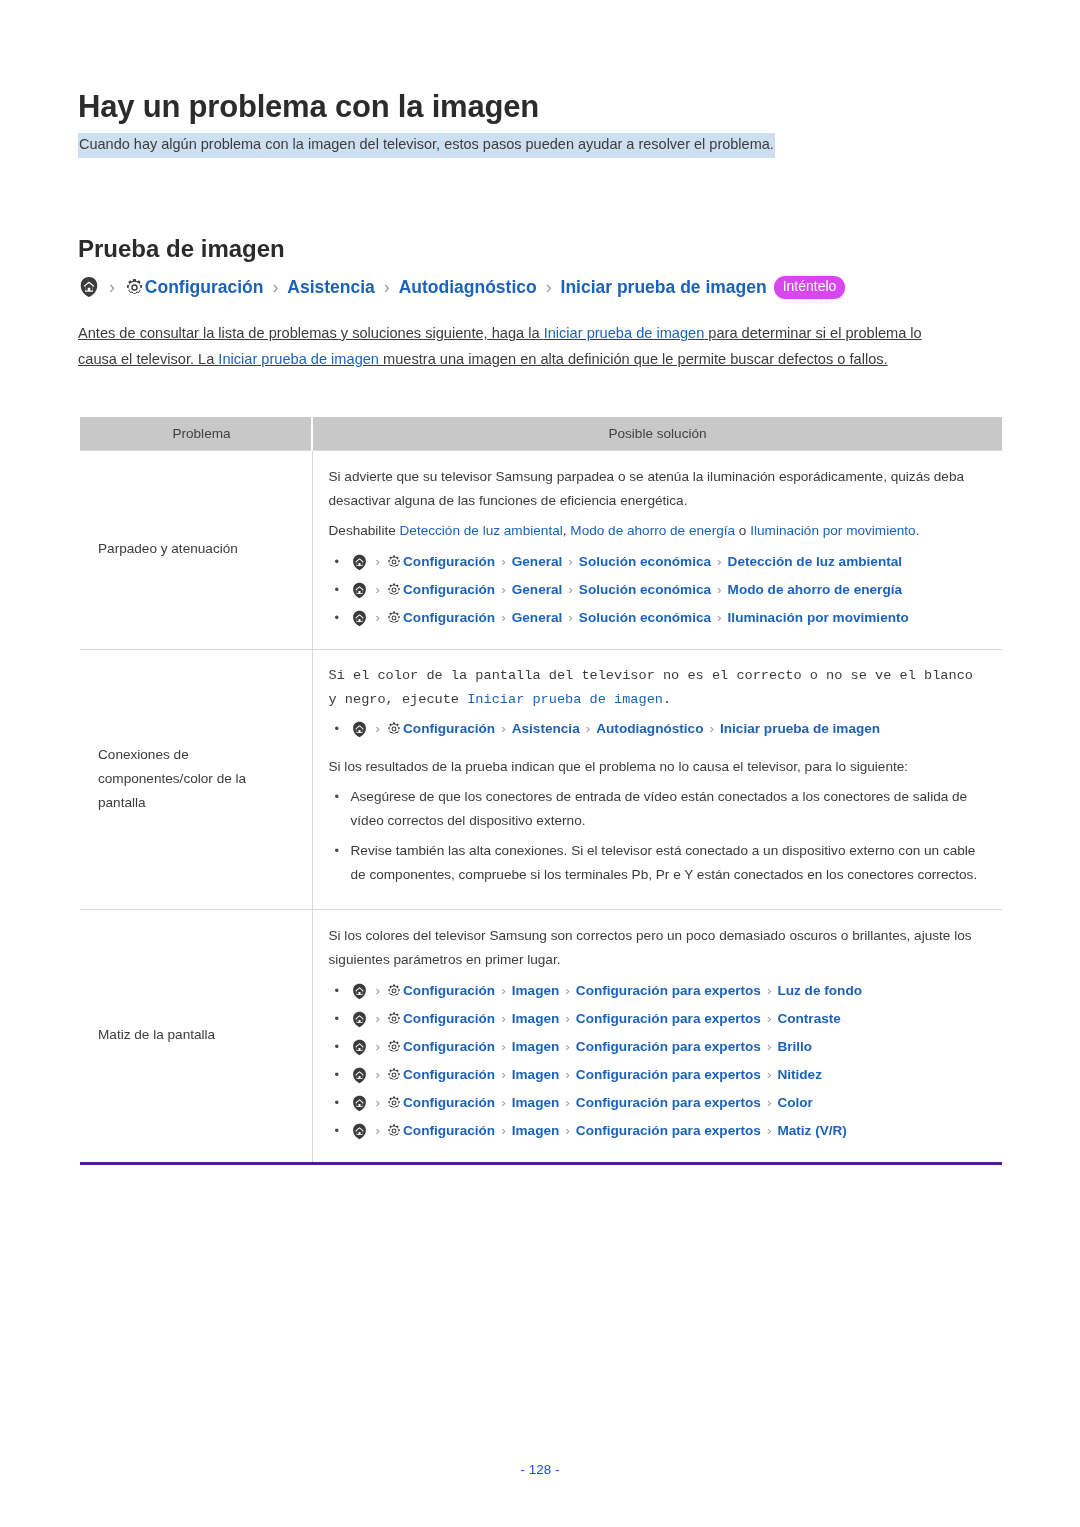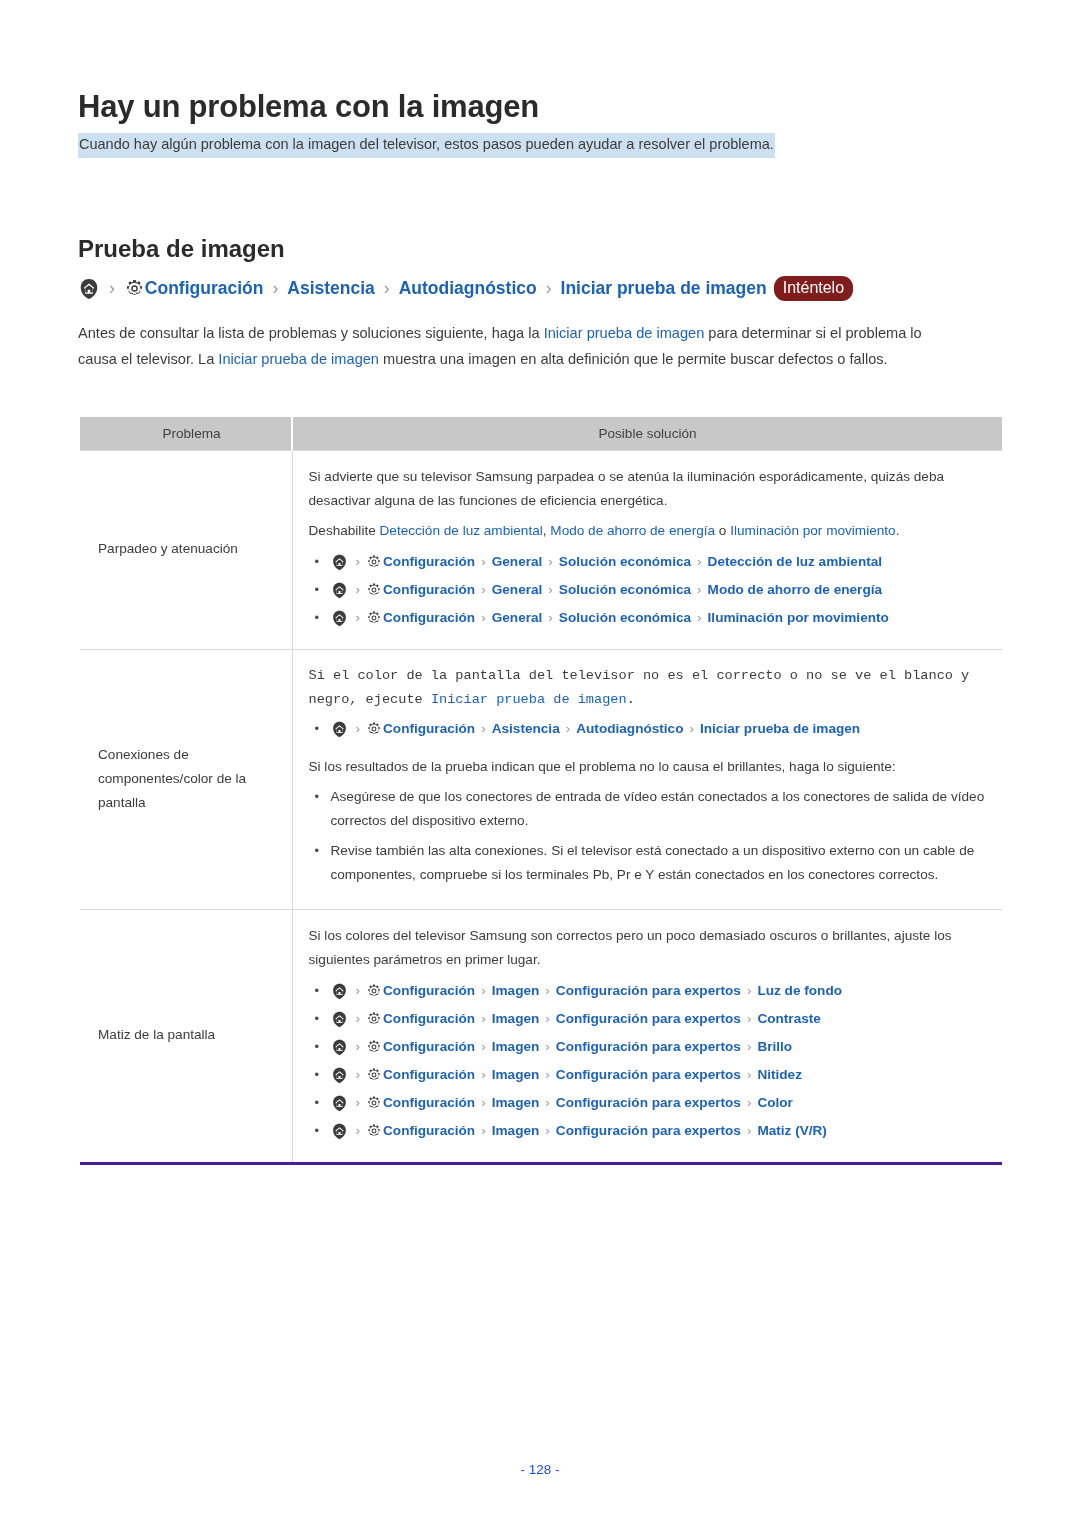--- a/index.html
+++ b/index.html
@@ -70,40 +70,41 @@
   .home-ico svg, .gear-ico svg { display: block; }
   .sep {
     color: #9a9a9a;
     font-weight: normal;
     display: inline-block;
     flex: none;
   }
 
   .badge-try {
     display: inline-block;
-    background: #7f1d1d;
+    background: #d946ef;
     color: #ffffff;
-    font-size: 16px;
+    font-size: 14px;
     font-weight: normal;
     border-radius: 11px;
     padding: 2px 9px 3px 9px;
     margin-left: 7px;
     line-height: 1.25;
     white-space: nowrap;
   }
 
   
   .intro {
     position: absolute;
     left: 78px; top: 320px;
     width: 870px;
     font-size: 14.6px;
     line-height: 26px;
     color: #3c3c3c;
     text-align: left;
+    text-decoration: underline;
   }
   .lnk { color: #1c62b9; }
 
   
   .tbl {
     position: absolute;
     left: 80px; top: 417px;
     width: 922px;
     border-collapse: collapse;
     font-size: 13.6px;
@@ -121,21 +122,21 @@
   .tbl td {
     border-top: 1px solid #d8d8d8;
     border-right: 1px solid #d8d8d8;
     vertical-align: middle;
     padding: 14px 16px 16px 16px;
     color: #3c3c3c;
     line-height: 24px;
   }
   .tbl td:last-child { border-right: none; }
   .tbl tr:last-child td { border-bottom: 3px solid #4c1d95; }
-  .col-problem { width: 212px; padding-left: 18px !important; }
+  .col-problem { width: 232px; padding-left: 18px !important; }
   .col-problem .ptext { font-size: 13.6px; line-height: 24px; color: #3c3c3c; }
 
   .sol-para { margin: 0 0 6px 0; font-size: 13.6px; line-height: 24px; }
   .sol-para.tight { margin-bottom: 4px; font-family: Liberation Mono, monospace; }
   .sol-para.gap { margin-top: 14px; }
 
   
   ul.paths, ul.plain {
     list-style: none;
     margin: 4px 0 0 0;
@@ -265,21 +266,21 @@
             <p class="sol-para tight">Si el color de la pantalla del televisor no es el correcto o no se ve el blanco y negro, ejecute <span class="lnk">Iniciar prueba de imagen</span>.</p>
             <ul class="paths">
               <li><span class="crumb-row"><span class="ico home-ico"><svg width="17" height="17" viewBox="0 0 24 24">
                       <path d="M12 1.2c-5 0-9 3.6-9 9.2 0 6.1 4.3 10.6 9 12.4 4.7-1.8 9-6.3 9-12.4 0-5.6-4-9.2-9-9.2z" fill="#3b3b3b"></path>
                       <path d="M12 6.1 6.4 10.6v0.9h1.3v5.6h8.6v-5.6h1.3v-0.9L12 6.1zm0 1.7 4 3.2v4.9h-2.6v-3.2h-2.8v3.2H8v-4.9l4-3.2z" fill="#ffffff"></path>
                     </svg></span><span class="sep">›</span><span class="ico gear-ico"><svg width="16" height="16" viewBox="0 0 24 24">
                       <path fill="#3b3b3b" d="M12 8.3a3.7 3.7 0 1 0 0 7.4 3.7 3.7 0 0 0 0-7.4zm0 1.6a2.1 2.1 0 1 1 0 4.2 2.1 2.1 0 0 1 0-4.2z"></path>
                       <path fill="#3b3b3b" d="M10.6 2.2h2.8l.35 2.2 1.5.62 1.82-1.3 1.98 1.98-1.3 1.82.62 1.5 2.2.35v2.8l-2.2.35-.62 1.5 1.3 1.82-1.98 1.98-1.82-1.3-1.5.62-.35 2.2h-2.8l-.35-2.2-1.5-.62-1.82 1.3-1.98-1.98 1.3-1.82-.62-1.5-2.2-.35v-2.8l2.2-.35.62-1.5-1.3-1.82 1.98-1.98 1.82 1.3 1.5-.62.35-2.2zm1.4 3.1a6.7 6.7 0 1 0 0 13.4 6.7 6.7 0 0 0 0-13.4z"></path>
                     </svg></span><span>Configuración</span><span class="sep">›</span><span>Asistencia</span><span class="sep">›</span><span>Autodiagnóstico</span><span class="sep">›</span><span>Iniciar prueba de imagen</span></span></li>
             </ul>
-            <p class="sol-para gap">Si los resultados de la prueba indican que el problema no lo causa el brillantes, haga lo siguiente:</p>
+            <p class="sol-para gap">Si los resultados de la prueba indican que el problema no lo causa el televisor, para lo siguiente:</p>
             <ul class="plain">
               <li>Asegúrese de que los conectores de entrada de vídeo están conectados a los conectores de salida de vídeo correctos del dispositivo externo.</li>
               <li>Revise también las alta conexiones. Si el televisor está conectado a un dispositivo externo con un cable de componentes, compruebe si los terminales Pb, Pr e Y están conectados en los conectores correctos.</li>
             </ul>
           </td>
         </tr>
         <tr>
           <td class="col-problem">
             <div class="ptext">Matiz de la pantalla</div>
           </td>

